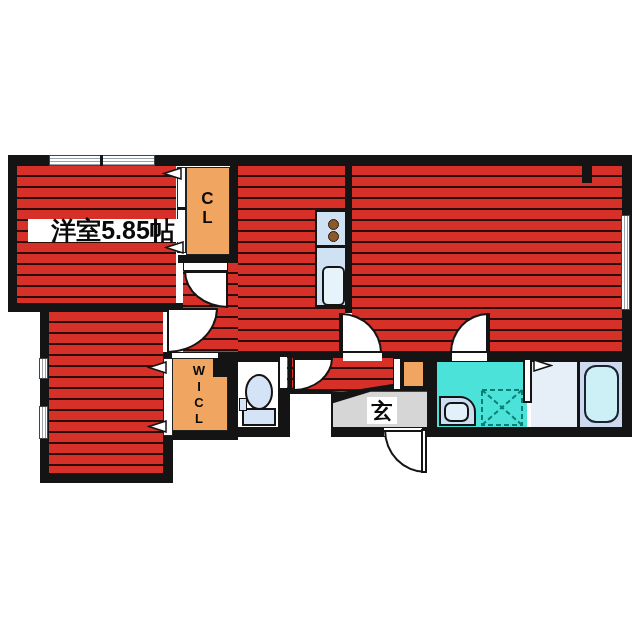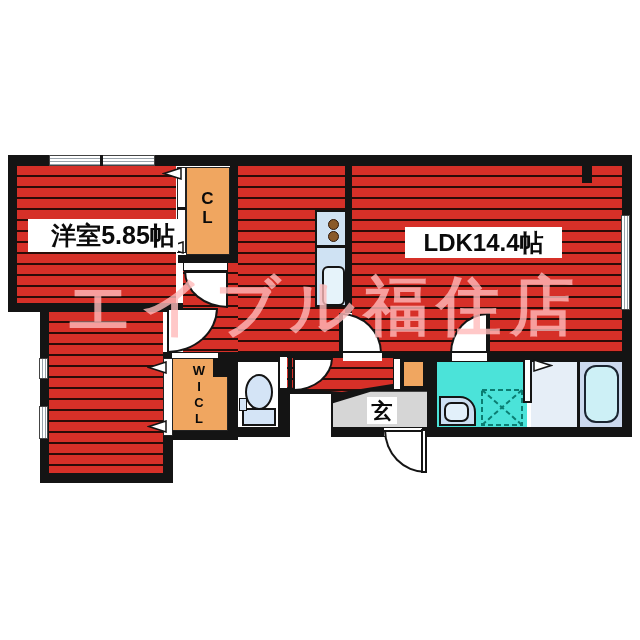--- a/index.html
+++ b/index.html
@@ -102,21 +102,21 @@
   #win-top-mid{left:100px;top:155px;width:3px;height:11px;background:#141414;}
   #win-right{left:621px;top:215px;width:9px;height:95px;}
   #win-l1{left:39px;top:358px;width:9px;height:21px;}
   #win-l2{left:39px;top:406px;width:9px;height:33px;}
   
   .tri{width:20px;height:13px;display:block;}
   #tri-cl1{left:162px;top:167px;} #tri-cl2{left:164px;top:241px;}
   #tri-w1{left:147px;top:361px;} #tri-w2{left:147px;top:420px;}
   #tri-bath{left:533px;top:359px;}
   
-  #lbl-west1{left:28px;top:219px;width:150px;height:33px;font-size:25px;padding-left:20px;}
+  #lbl-west1{left:28px;top:219px;width:150px;height:23px;font-size:25px;padding-left:20px;}
   #lbl-west2{left:38px;top:377px;width:131px;height:32px;font-size:25px;}
   #lbl-ldk{left:405px;top:227px;width:157px;height:31px;font-size:24px;}
   #lbl-cl{left:196px;top:176px;width:22px;height:64px;font-size:17px;}
   #lbl-wicl{left:188px;top:360px;width:22px;height:70px;font-size:13px;letter-spacing:1px;}
   #lbl-gen{left:367px;top:397px;width:30px;height:27px;font-size:21px;font-weight:700;}
   #watermark{left:66px;top:264px;width:574px;height:84px;font-size:64px;font-weight:600;
              letter-spacing:9px;color:rgba(255,186,186,0.8);white-space:nowrap;z-index:9;
              display:flex;align-items:center;}
 </style>
 </head>
@@ -221,19 +221,17 @@
     <polygon points="19,1 2,6.5 19,12" fill="#fff" stroke="#141414" stroke-width="1.5"></polygon>
     </svg>
   <svg class="abs tri" id="tri-w2" viewBox="0 0 20 13">
     <polygon points="19,1 2,6.5 19,12" fill="#fff" stroke="#141414" stroke-width="1.5"></polygon>
     </svg>
   <svg class="abs tri" id="tri-bath" viewBox="0 0 20 13">
     <polygon points="1,1 18,6.5 1,12" fill="#fff" stroke="#141414" stroke-width="1.5"></polygon>
     </svg>
 
   <div class="abs lbl" id="lbl-west1">洋室5.85帖</div>
-  <div class="abs lbl" id="lbl-ldk">LDK14.4帖</div>
   <div class="abs vtext" id="lbl-cl">CL</div>
   <div class="abs vtext" id="lbl-wicl">WICL</div>
   <div class="abs lbl" id="lbl-gen">玄</div>
 
-  <div class="abs" id="watermark">エイブル福住店</div>
 </div>
 
 </body></html>

